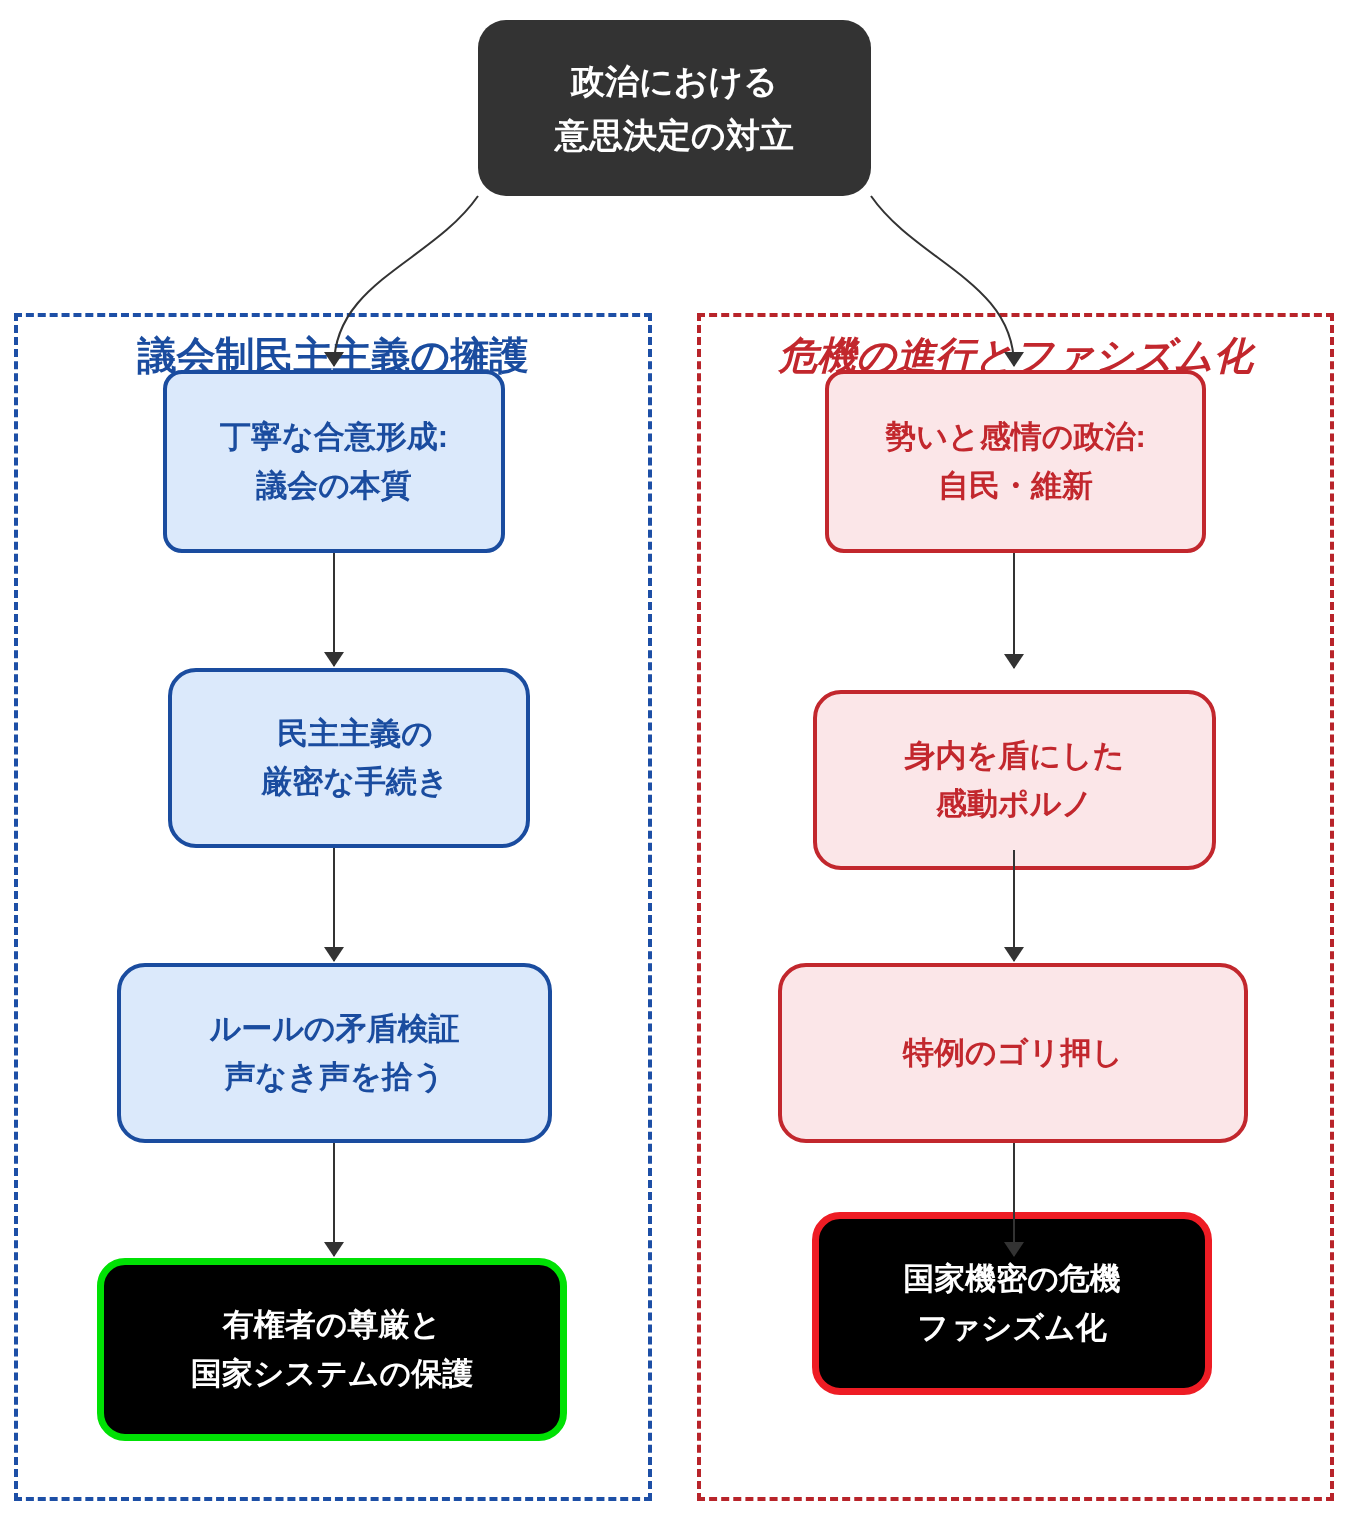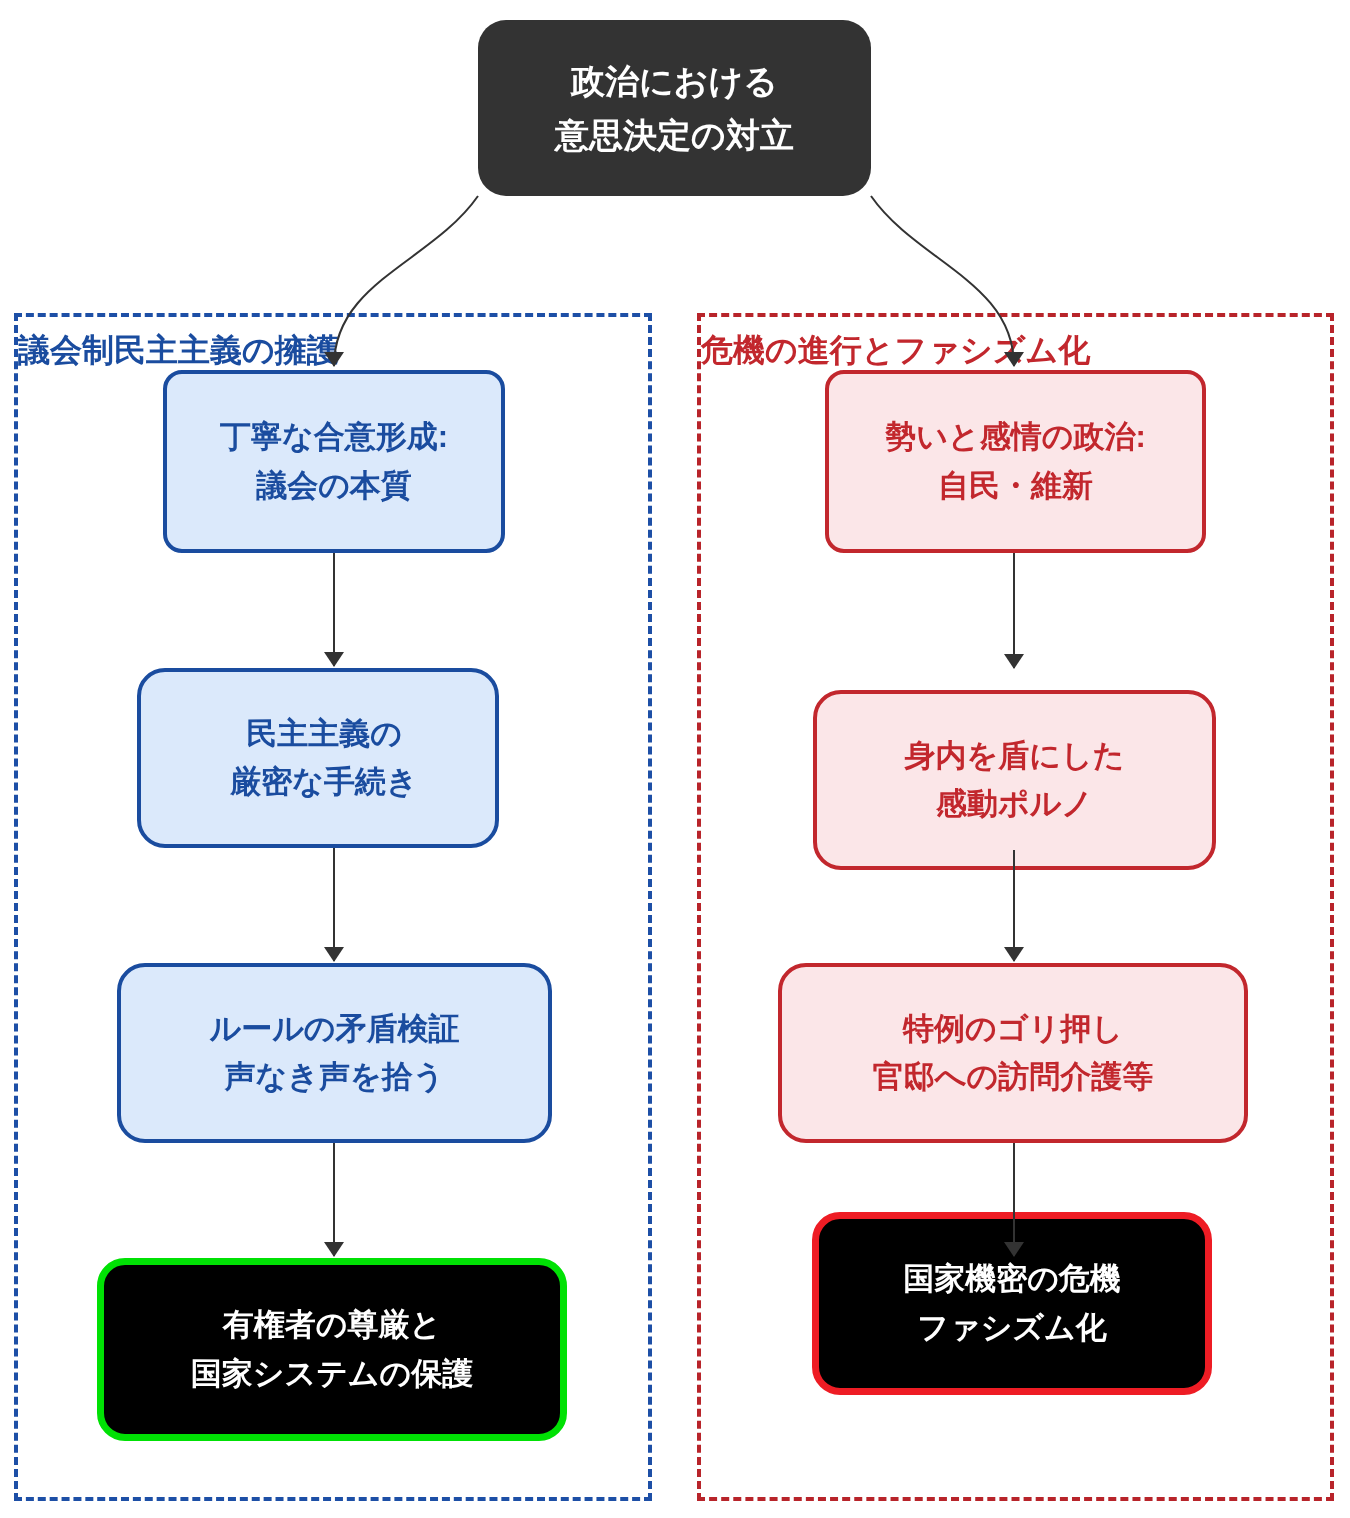--- a/index.html
+++ b/index.html
@@ -53,27 +53,29 @@
   }
   .group-blue {
     left: 14px; top: 313px;
     width: 638px; height: 1188px;
     border: 4px dashed #1d4fa6;
   }
   .group-red {
     left: 697px; top: 313px;
     width: 637px; height: 1188px;
     border: 4px dashed #b8242a;
+    font-style: italic;
   }
   .group-title {
     position: absolute;
     top: 12px; left: 0;
     width: 100%;
+    text-align: center;
     font-weight: 700;
-    font-size: 32px;
+    font-size: 39px;
     z-index: 2;
   }
   .group-blue .group-title { color: #1a4c9f; }
   .group-red .group-title { color: #c2272d; }
 
   .node-blue {
     background: #dbe9fb;
     border: 4px solid #1a4c9f;
     color: #1a4c9f;
     font-size: 31px;
@@ -89,21 +91,21 @@
   .node-terminal {
     background: #000000;
     color: #ffffff;
     font-size: 31px;
   }
   .terminal-green { border: 7px solid #00e104; }
   .terminal-red { border: 7px solid #ee1c24; }
 
   
   .l1 { left: 163px; top: 370px; width: 342px; height: 183px; }
-  .l2 { left: 137px; top: 668px; width: 362px; height: 180px; padding-left: 12px; }
+  .l2 { left: 168px; top: 668px; width: 362px; height: 180px; padding-left: 12px; }
   .l3 { left: 117px; top: 963px; width: 435px; height: 180px; }
   .l4 { left: 97px;  top: 1258px; width: 470px; height: 183px; }
 
   
   .r1 { left: 825px; top: 370px; width: 381px; height: 183px; }
   .r2 { left: 813px; top: 690px; width: 403px; height: 180px; }
   .r3 { left: 778px; top: 963px; width: 470px; height: 180px; }
   .r4 { left: 812px; top: 1212px; width: 400px; height: 183px; }
 </style>
 </head>
@@ -162,20 +164,19 @@
   <div class="node node-red rounded r1">
     <span>勢いと感情の政治:</span>
     <span>自民・維新</span>
   </div>
   <div class="node node-red r2">
     <span>身内を盾にした</span>
     <span>感動ポルノ</span>
   </div>
   <div class="node node-red r3">
     <span>特例のゴリ押し</span>
-    <span>官邸への訪問介護等</span>
   </div>
   <div class="node node-terminal terminal-red r4">
     <span>国家機密の危機</span>
     <span>ファシズム化</span>
   </div>
 
 </div>
 
 </body></html>

